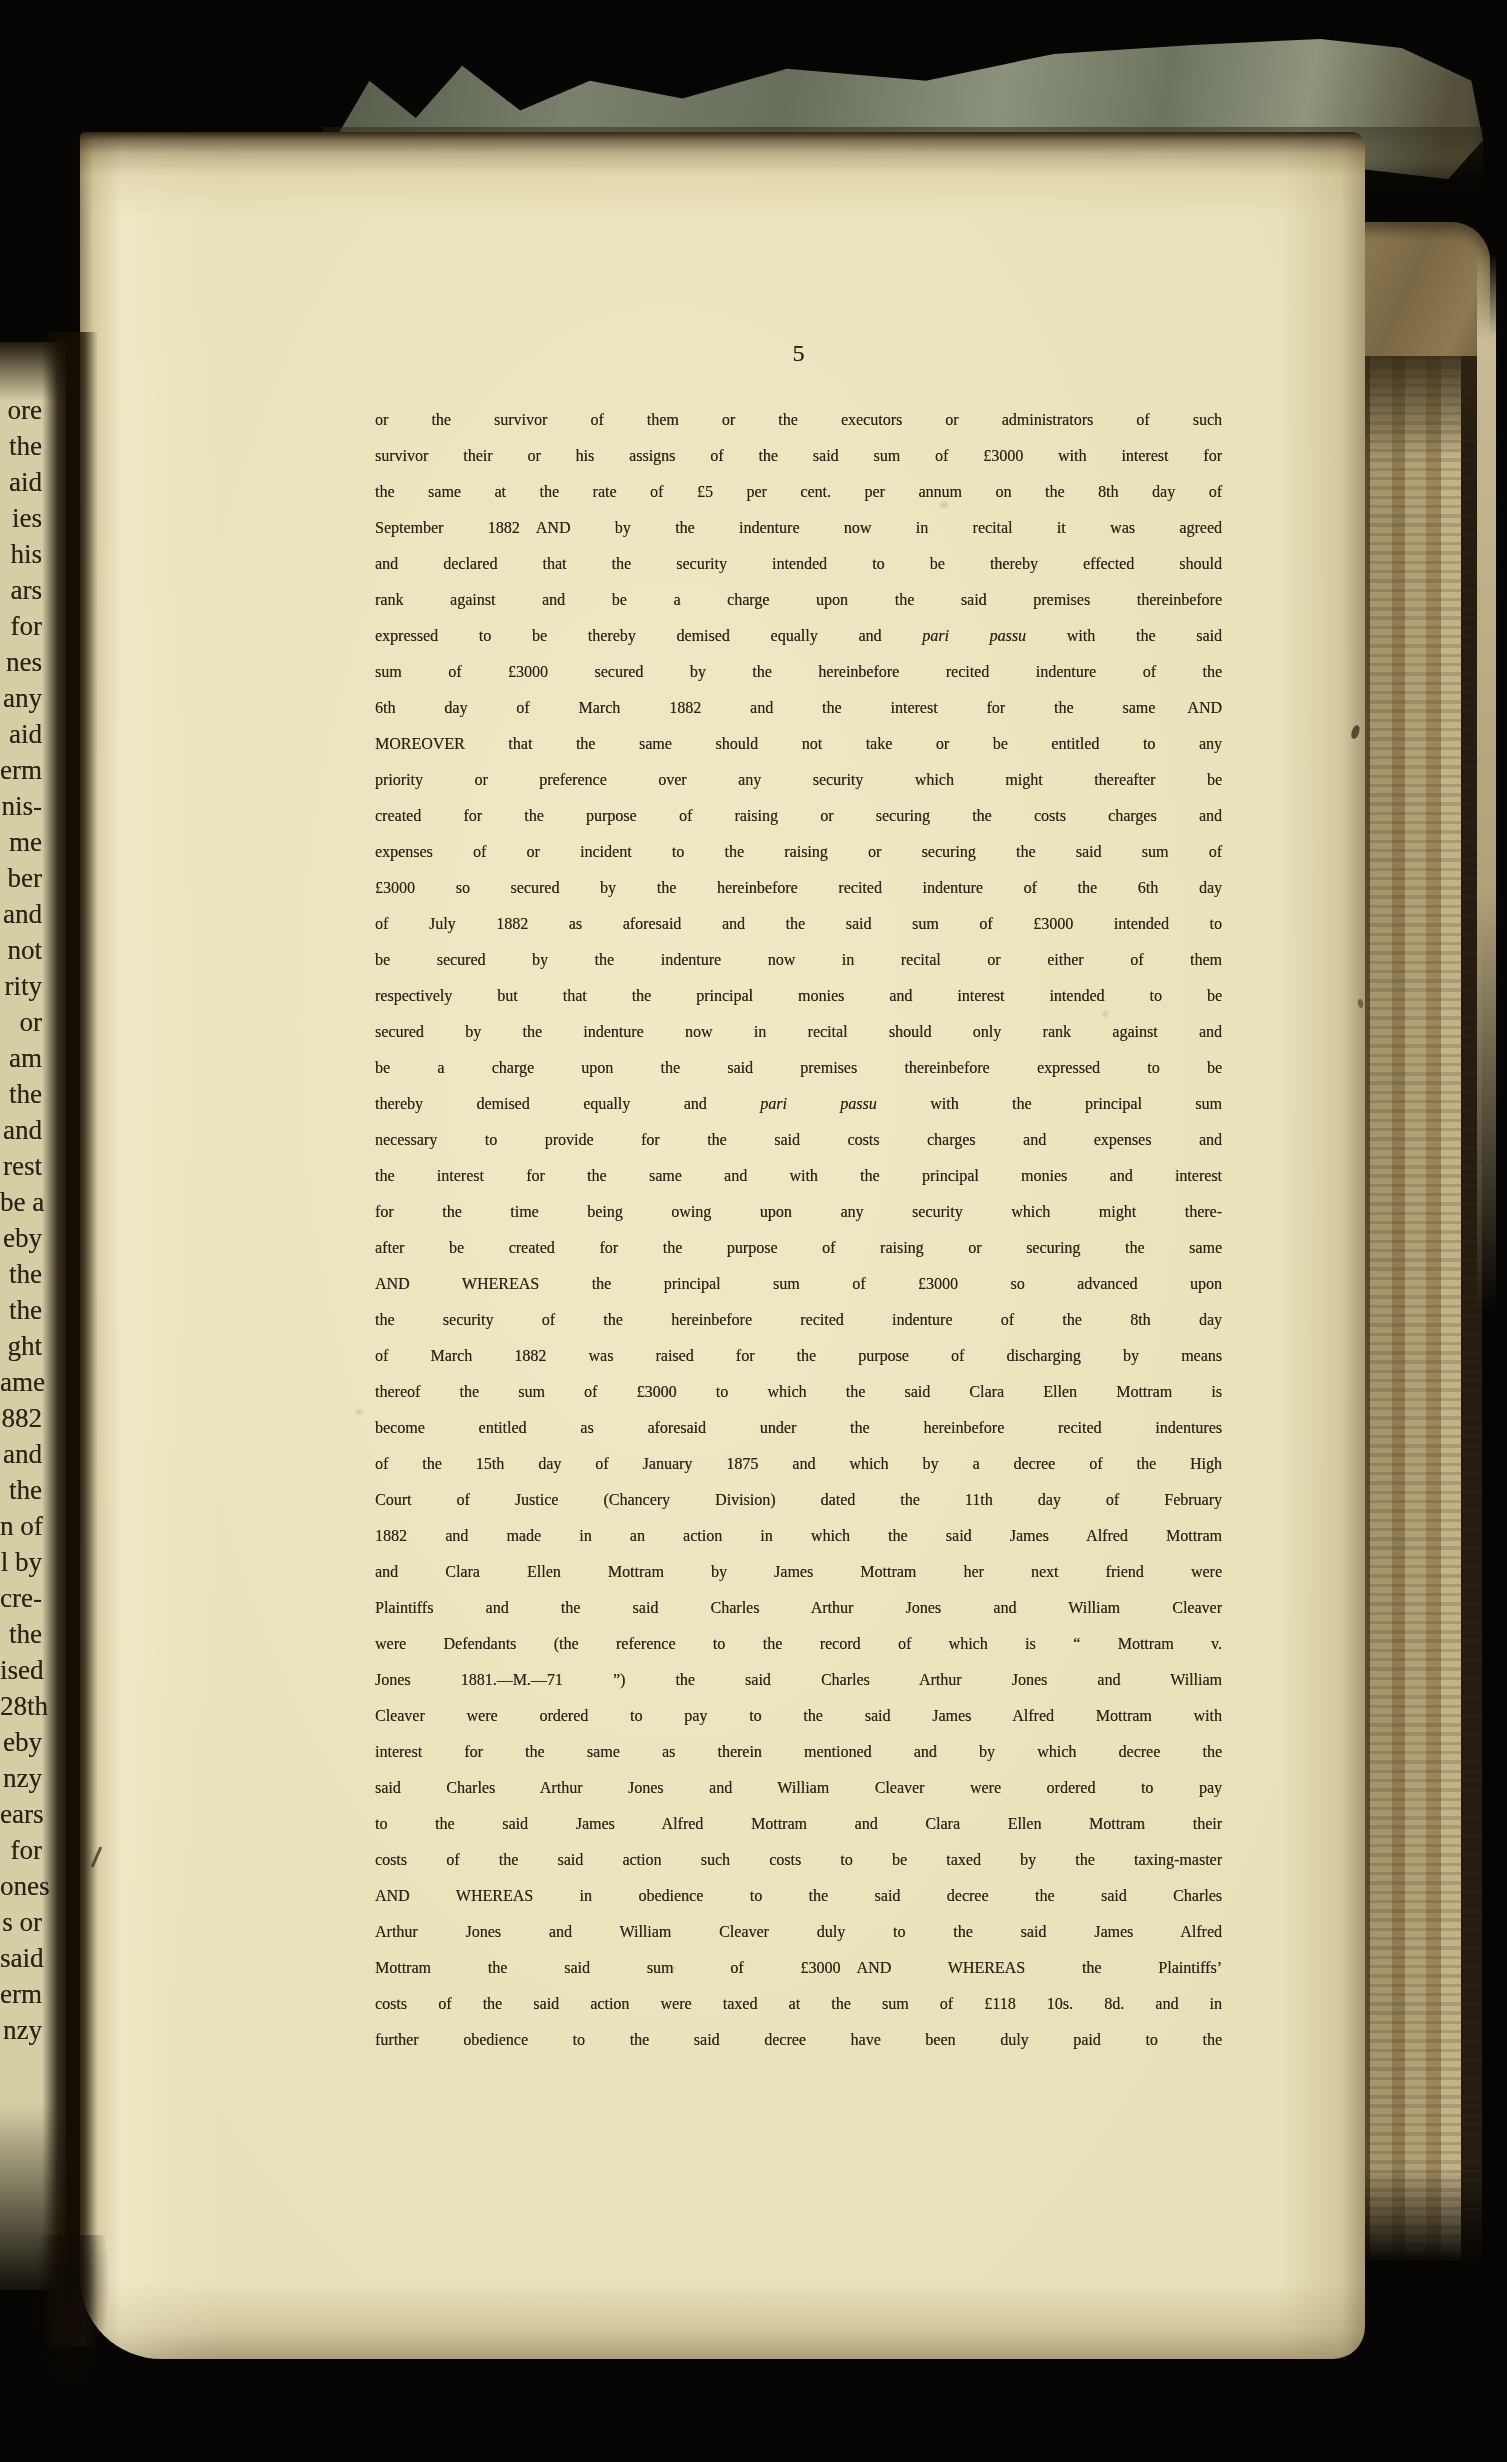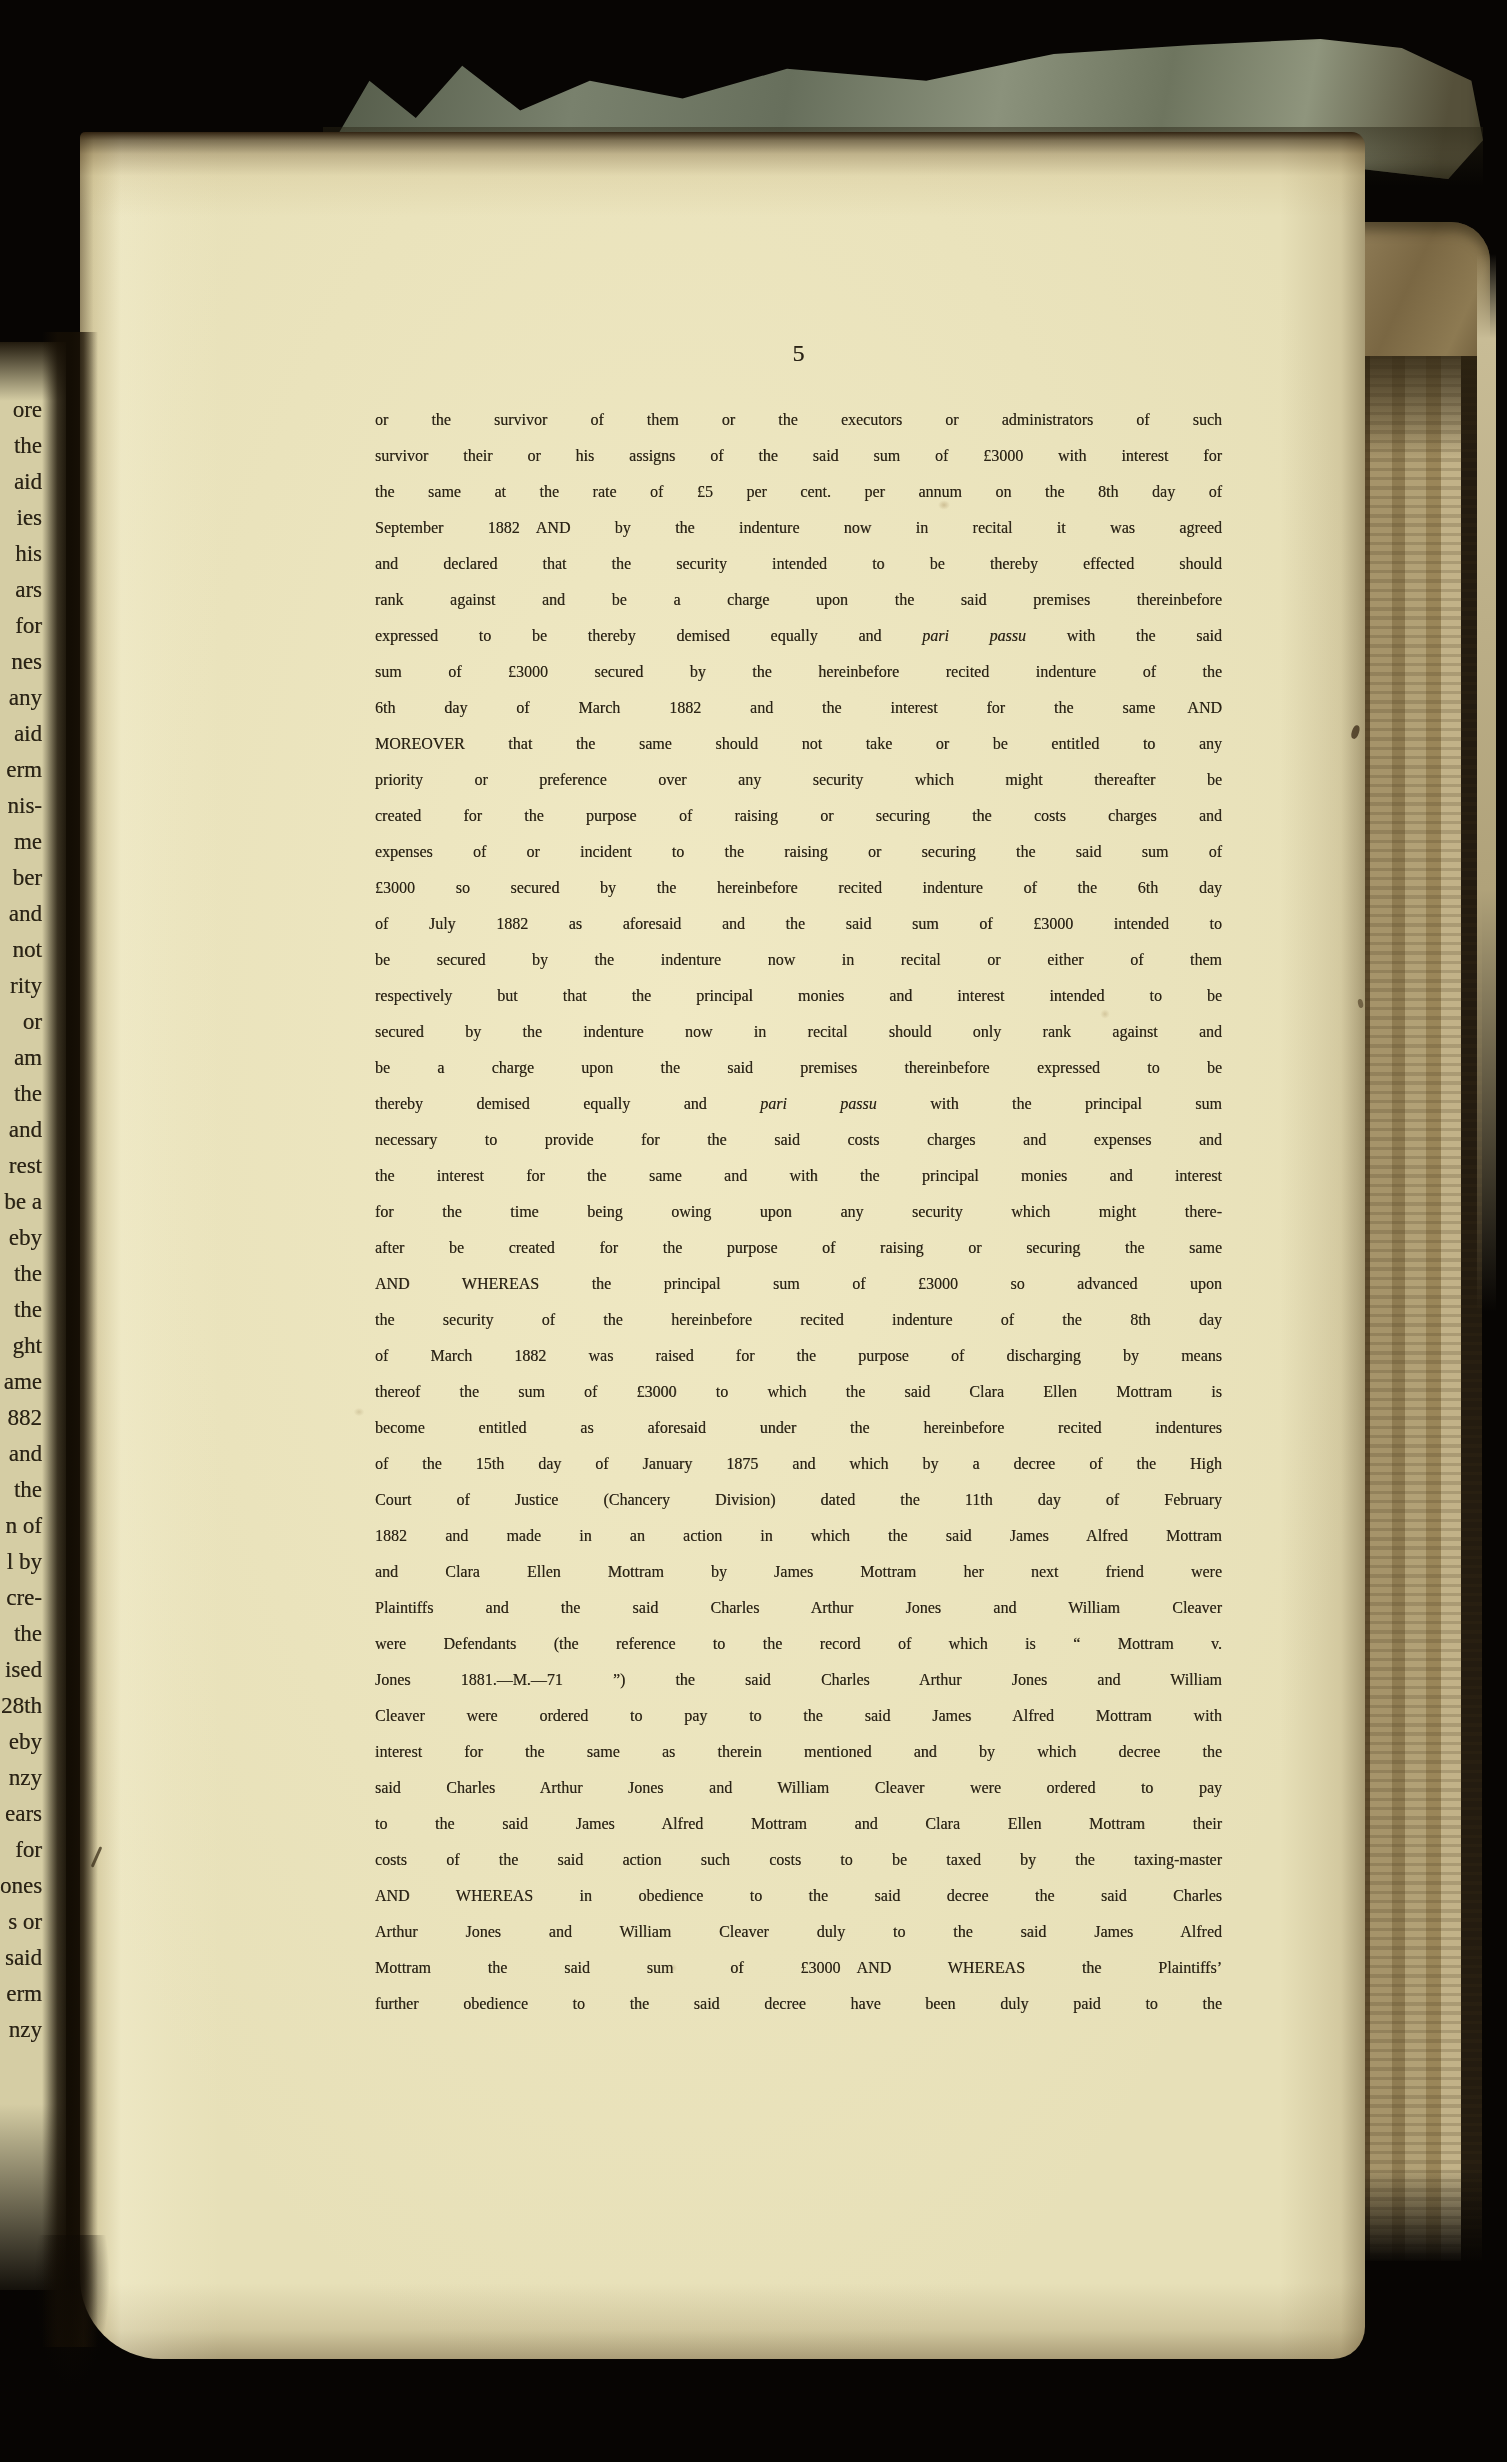--- a/index.html
+++ b/index.html
@@ -51,21 +51,21 @@
     position:absolute; left:0; top:342px; width:66px; height:1948px; z-index:2;
     background:
       linear-gradient(180deg, rgba(24,17,6,0.95) 0, rgba(24,17,6,0) 59px),
       linear-gradient(0deg, rgba(10,7,3,0.95) 0, rgba(10,7,3,0) 186px),
       linear-gradient(90deg, #d5cda4 0 47px, #b8ad83 66px),
       #d8d0a7;
   }
   .fragments { position:absolute; left:0; top:50px; width:42px; }
   .fline {
     white-space:nowrap; text-align:right;
-    font-size:23px; line-height:36px; color:var(--ink,#2a2315);
+    font-size:27px; line-height:36px; color:var(--ink,#2a2315);
     text-shadow:0.3px 0.3px 0.4px rgba(42,35,21,0.55);
   }
   
   .gutter {
     position:absolute; left:42px; top:332px; width:56px; height:2015px; z-index:5;
     background:linear-gradient(90deg, rgba(22,15,5,0) 0%, rgba(22,15,5,0.8) 28%, #130d04 52%, rgba(30,21,8,0.75) 74%, rgba(30,21,8,0) 100%);
   }
   .gutter-bottom {
     position:absolute; left:34px; top:2235px; width:76px; height:152px; z-index:5;
     background:radial-gradient(ellipse at 50% 30%, rgba(15,10,4,0.9), rgba(15,10,4,0) 70%);
@@ -212,20 +212,21 @@
         <div class="tline">were Defendants (the reference to the record of which is “ Mottram v.</div>
         <div class="tline">Jones 1881.—M.—71 ”) the said Charles Arthur Jones and William</div>
         <div class="tline">Cleaver were ordered to pay to the said James Alfred Mottram with</div>
         <div class="tline">interest for the same as therein mentioned and by which decree the</div>
         <div class="tline">said Charles Arthur Jones and William Cleaver were ordered to pay</div>
         <div class="tline">to the said James Alfred Mottram and Clara Ellen Mottram their</div>
         <div class="tline">costs of the said action such costs to be taxed by the taxing-master</div>
         <div class="tline">AND WHEREAS in obedience to the said decree the said Charles</div>
         <div class="tline">Arthur Jones and William Cleaver duly to the said James Alfred</div>
         <div class="tline">Mottram the said sum of £3000  AND WHEREAS the Plaintiffs’</div>
+        <div class="tline">costs of the said action were taxed at the sum of £118 10s. 8d. and in</div>
         <div class="tline">further obedience to the said decree have been duly paid to the</div>
       </div>
   </div>
 
   <div class="gutter"></div>
   <div class="gutter-bottom"></div>
 
   <div class="mark-a"></div>
   <div class="mark-b"></div>
   <div class="mark-c"></div>

